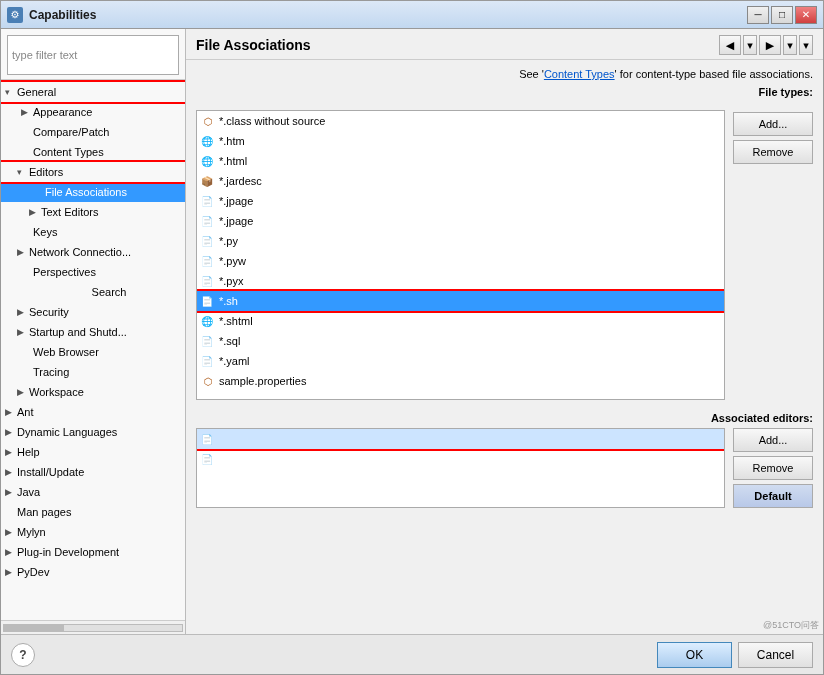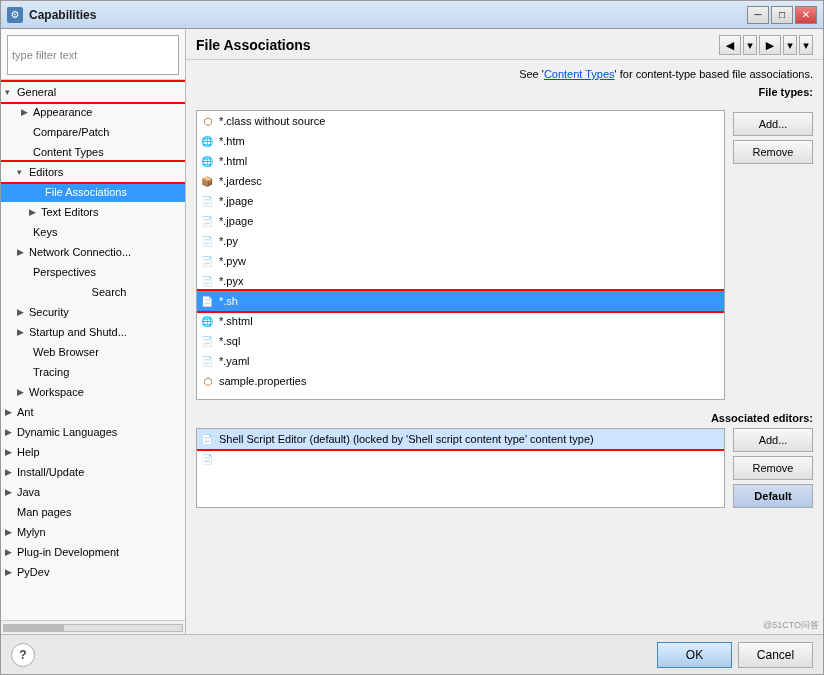--- a/index.html
+++ b/index.html
@@ -615,21 +615,20 @@
             <div class="side-btn">Remove</div>
           </div>
         </div>
 
         <div class="assoc-section-label">Associated editors:</div>
         <div class="assoc-container">
           <div class="assoc-list-box">
 
             <div class="assoc-item" style="background:#cce4ff;outline:2px solid red;">
               <span class="file-icon doc">📄</span>
-              <span>Shell Script Editor (default) (locked by 'Shell script content type' content type)</span>
             </div>
 
             <div class="assoc-item">
               <span class="file-icon doc">📄</span>
             </div>
           </div>
           <div class="assoc-side-btns">
             <div class="assoc-side-btn">Add...</div>
             <div class="assoc-side-btn">Remove</div>
             <div class="assoc-side-btn active">Default</div>

